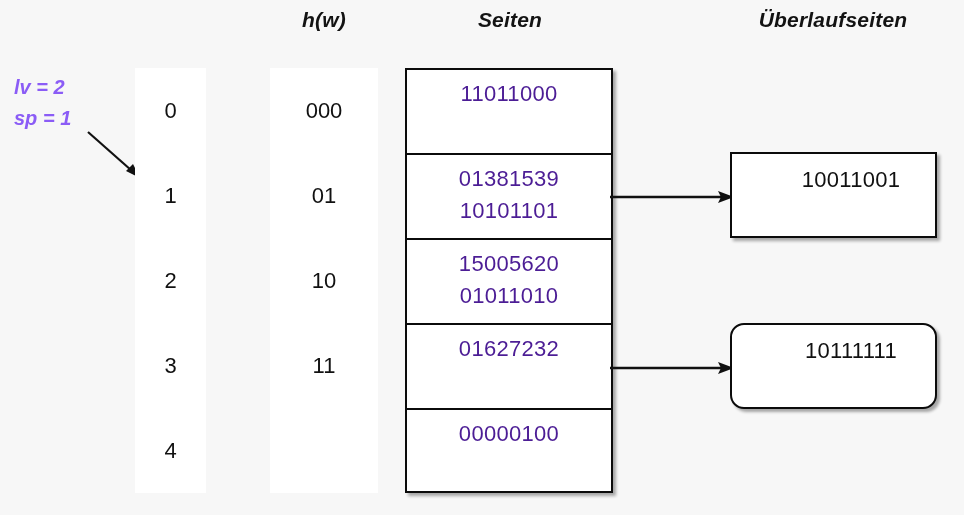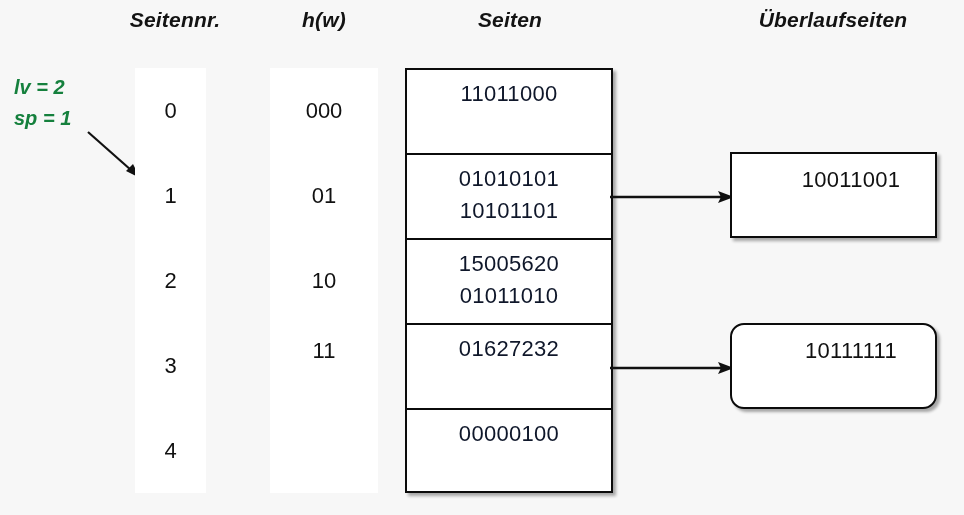--- a/index.html
+++ b/index.html
@@ -40,21 +40,21 @@
 
   
   .param-block {
     position: absolute;
     left: 14px;
     top: 72px;
     font-style: italic;
     font-weight: bold;
     font-size: 20px;
     line-height: 31px;
-    color: #15803d;
+    color: #8b5cf6;
     white-space: nowrap;
   }
   .param-line { display: block; }
 
   .pointer-arrow {
     position: absolute;
     left: 86px;
     top: 130px;
     width: 66px;
     height: 58px;
@@ -101,21 +101,21 @@
     box-sizing: border-box;
     border-bottom: 2.5px solid #0b0b0b;
     padding-top: 8px;
   }
   .page-row:last-child { border-bottom: none; border-radius: 24px; }
   .page-line {
     display: block;
     text-align: center;
     font-size: 22px;
     line-height: 32px;
-    color: #0f172a;
+    color: #4c1d95;
     letter-spacing: 0.3px;
   }
 
   
   .overflow-box {
     position: absolute;
     left: 730px;
     width: 207px;
     height: 86px;
     background: #ffffff;
@@ -145,21 +145,20 @@
     pointer-events: none;
   }
   #connector-1 { top: 186px; }
   #connector-2 { top: 357px; }
 </style>
 </head>
 <body>
 
 <div class="stage">
 
-  <div class="col-header" id="hdr-seitennr">Seitennr.</div>
   <div class="col-header" id="hdr-hw">h(w)</div>
   <div class="col-header" id="hdr-ueber">Überlaufseiten</div>
   <div class="col-header" id="hdr-seiten">Seiten</div>
 
   <div class="param-block">
     <span class="param-line">lv = 2</span>
     <span class="param-line">sp = 1</span>
   </div>
 
   <svg class="pointer-arrow" viewBox="0 0 66 58">
@@ -172,29 +171,29 @@
     <div class="value-cell" style="top:85px">1</div>
     <div class="value-cell" style="top:170px">2</div>
     <div class="value-cell" style="top:255px">3</div>
     <div class="value-cell" style="top:340px">4</div>
   </div>
 
   <div class="value-col" id="col-hw">
     <div class="value-cell" style="top:0px">000</div>
     <div class="value-cell" style="top:85px">01</div>
     <div class="value-cell" style="top:170px">10</div>
-    <div class="value-cell" style="top:240px">11</div>
+    <div class="value-cell" style="top:255px">11</div>
   </div>
 
   <div class="pages-table">
     <div class="page-row">
       <span class="page-line">11011000</span>
     </div>
     <div class="page-row">
-      <span class="page-line">01010101</span>
+      <span class="page-line">01381539</span>
       <span class="page-line">10101101</span>
     </div>
     <div class="page-row">
       <span class="page-line">15005620</span>
       <span class="page-line">01011010</span>
     </div>
     <div class="page-row">
       <span class="page-line">01627232</span>
     </div>
     <div class="page-row">

